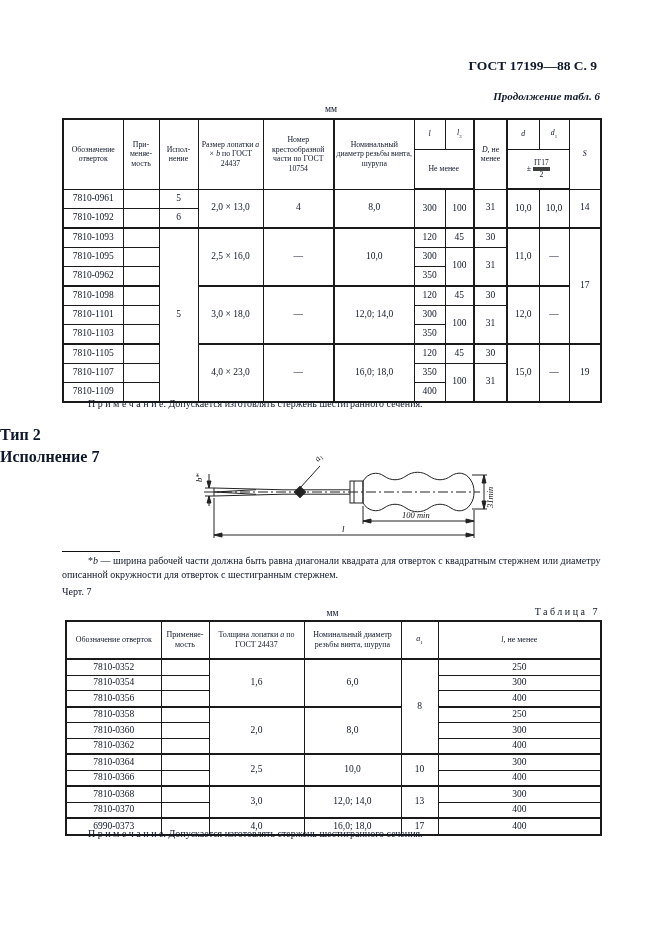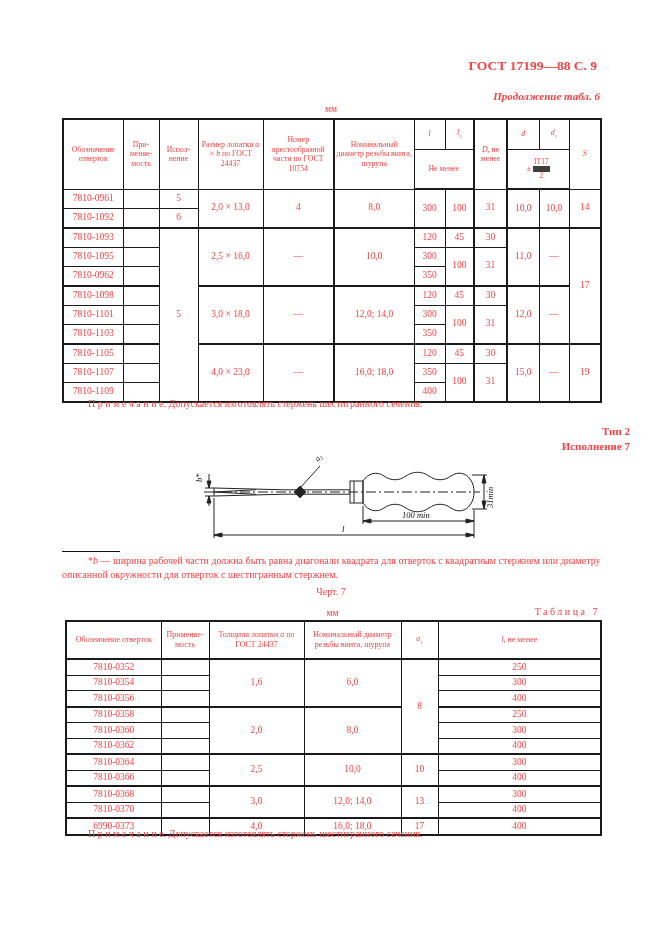--- a/index.html
+++ b/index.html
@@ -1,16 +1,16 @@
 <!DOCTYPE html>
 <html><head>
 <meta charset="utf-8">
 <style>
   html,body{margin:0;padding:0;background:#fff;}
-  #page{position:relative;width:661px;height:936px;background:#fff;color:#ef4444;
+  #page{position:relative;width:661px;height:936px;background:#fff;color:#0f172a;
         font-family:"Liberation Serif",serif;overflow:hidden;}
   .abs{position:absolute;}
   #gost-header{top:58px;right:64px;font-weight:bold;font-size:13.5px;}
   #continuation{top:90px;right:61px;font-style:italic;font-size:11px;font-weight:bold;}
   #mm1{top:104px;left:62px;width:538px;text-align:center;font-size:9.5px;}
   #mm2{top:608px;left:65px;width:535px;text-align:center;font-size:9.5px;}
 
   table{border-collapse:collapse;table-layout:fixed;position:absolute;background:#fff;}
   #t6{left:62px;top:118px;width:538px;border:2px solid #1a1a1a;}
   #t6 td{border:1px solid #1a1a1a;text-align:center;vertical-align:middle;
@@ -24,33 +24,33 @@
 
   #t7{left:65px;top:620px;width:535px;border:2px solid #1a1a1a;}
   #t7 td{border:1px solid #1a1a1a;text-align:center;vertical-align:middle;
          padding:0 2px;font-size:9.5px;line-height:1.2;height:14.5px;overflow:hidden;}
   #t7 tr.hr td{font-size:8px;height:36px;border-bottom-width:2px;}
   #t7 tr.gs td{border-top-width:2px;}
 
   sub{font-size:0.62em;}
   .sym{font-style:italic;}
   .frac{display:inline-block;vertical-align:middle;font-size:7.5px;line-height:1.1;}
-  .frac .num{display:block;border-bottom:6px solid #404040;padding:0 1px;}
+  .frac .num{display:block;border-bottom:4px solid #404040;padding:0 1px;}
   .frac .den{display:block;}
 
   #note1,#note2,#footnote-text{left:62px;width:540px;font-size:10px;
         text-indent:26px;line-height:1.35;text-align:left;}
   #note1{top:397px;}
   #note2{top:827px;}
-  #type-heading{top:424px;left:8px;width:622px;text-align:right;font-weight:bold;
-        font-size:11px;line-height:1.35;}
+  #type-heading{top:424px;left:0;width:622px;text-align:left;font-weight:bold;
+        font-size:16px;line-height:1.35;}
   #figure-wrap{left:182px;top:448px;}
   #footnote-rule{left:62px;top:551px;width:58px;border-top:1px solid #111;height:0;}
   #footnote-text{top:554px;}
-  #chert-caption{top:586px;left:62px;width:538px;text-align:center;font-size:10px;}
+  #chert-caption{top:586px;left:62px;width:538px;text-align:left;font-size:10px;}
   #table7-caption{top:596px;right:61px;font-size:10px;letter-spacing:2.5px;margin-top:10px;}
   svg text{fill:#111;font-family:"Liberation Serif",serif;}
 </style>
 </head>
 <body>
 
 <div id="page">
 
   <div class="abs" id="gost-header">ГОСТ 17199—88 С. 9</div>
   <div class="abs" id="continuation">Продолжение табл. 6</div>

